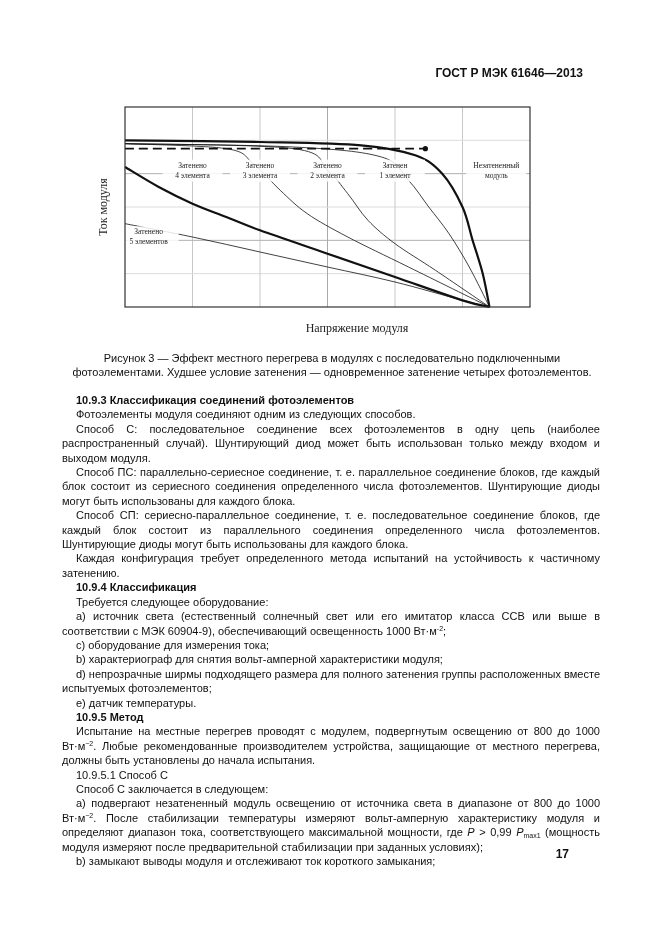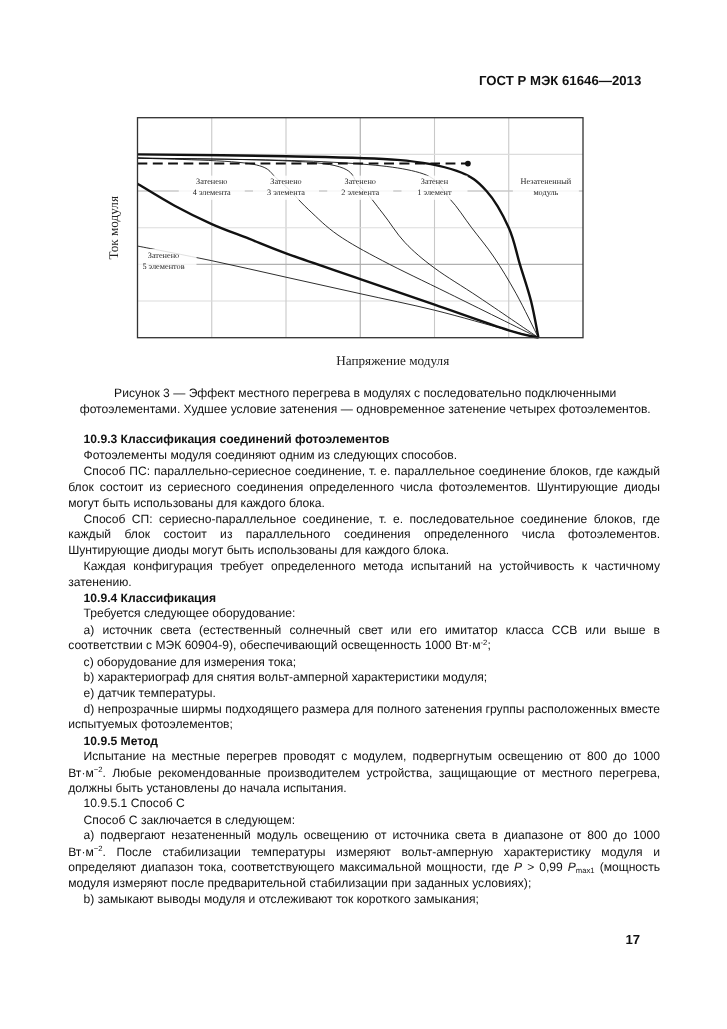--- a/index.html
+++ b/index.html
@@ -5,21 +5,21 @@
   html, body { margin:0; padding:0; background:#ffffff; }
   body { width:661px; height:935px; position:relative; overflow:hidden;
          font-family:"Liberation Sans", sans-serif; color:#111; }
   .header { position:absolute; right:78px; top:66px; font-weight:bold; font-size:12px;text-align:right; }
   .chart { position:absolute; left:0; top:0; width:661px; height:340px; }
   .chart text { font-family:"Liberation Serif", serif; fill:#222; }
   .caption { position:absolute; left:62px; width:540px; top:351px; font-size:11px; line-height:14px; text-align:center; }
   .body-text { position:absolute; left:62px; width:538px; top:393px; font-size:11px; line-height:14.4px; }
   .body-text p { margin:0; text-align:justify; text-indent:14px; }
   .body-text p.h { font-weight:bold; }
-  .page-num { position:absolute; right:79px; top:847px; font-weight:bold; font-size:12px; }
+  .page-num { position:absolute; right:92px; top:847px; font-weight:bold; font-size:12px; }
   sup { font-size:7px; vertical-align:4px; line-height:0; }
   sub { font-size:7px; vertical-align:-2px; line-height:0; }
   i { font-style:italic; }
 </style>
 </head>
 <body>
 
 <div class="header">ГОСТ Р МЭК 61646—2013</div>
 
 <svg class="chart" viewBox="0 0 661 340">
@@ -62,30 +62,31 @@
   <rect x="125" y="107" width="405" height="200" fill="none" stroke="#333" stroke-width="1.2"></rect>
   <text transform="translate(107,207) rotate(-90)" text-anchor="middle" font-size="12">Ток модуля</text>
   <text x="357" y="332" text-anchor="middle" font-size="12">Напряжение модуля</text>
 </svg>
 
 <div class="caption">Рисунок 3 — Эффект местного перегрева в модулях с последовательно подключенными фотоэлементами. Худшее условие затенения — одновременное затенение четырех фотоэлементов.</div>
 
 <div class="body-text" id="body">
     <p class="h">10.9.3 Классификация соединений фотоэлементов</p>
     <p>Фотоэлементы модуля соединяют одним из следующих способов.</p>
+    <p>Способ С: последовательное соединение всех фотоэлементов в одну цепь (наиболее распространенный случай). Шунтирующий диод может быть использован только между входом и выходом модуля.</p>
     <p>Способ ПС: параллельно-сериесное соединение, т. е. параллельное соединение блоков, где каждый блок состоит из сериесного соединения определенного числа фотоэлементов. Шунтирующие диоды могут быть использованы для каждого блока.</p>
     <p>Способ СП: сериесно-параллельное соединение, т. е. последовательное соединение блоков, где каждый блок состоит из параллельного соединения определенного числа фотоэлементов. Шунтирующие диоды могут быть использованы для каждого блока.</p>
     <p>Каждая конфигурация требует определенного метода испытаний на устойчивость к частичному затенению.</p>
     <p class="h">10.9.4 Классификация</p>
     <p>Требуется следующее оборудование:</p>
     <p>a) источник света (естественный солнечный свет или его имитатор класса ССВ или выше в соответствии с МЭК 60904-9), обеспечивающий освещенность 1000 Вт·м<sup>-2</sup>;</p>
     <p>c) оборудование для измерения тока;</p>
     <p>b) характериограф для снятия вольт-амперной характеристики модуля;</p>
+    <p>d) непрозрачные ширмы подходящего размера для полного затенения группы расположенных вместе испытуемых фотоэлементов;</p>
     <p>e) датчик температуры.</p>
-    <p>d) непрозрачные ширмы подходящего размера для полного затенения группы расположенных вместе испытуемых фотоэлементов;</p>
     <p class="h">10.9.5 Метод</p>
     <p>Испытание на местные перегрев проводят с модулем, подвергнутым освещению от 800 до 1000 Вт·м<sup>−2</sup>. Любые рекомендованные производителем устройства, защищающие от местного перегрева, должны быть установлены до начала испытания.</p>
     <p>10.9.5.1 Способ С</p>
     <p>Способ С заключается в следующем:</p>
     <p>a) подвергают незатененный модуль освещению от источника света в диапазоне от 800 до 1000 Вт·м<sup>−2</sup>. После стабилизации температуры измеряют вольт-амперную характеристику модуля и определяют диапазон тока, соответствующего максимальной мощности, где <i>P</i> &gt; 0,99 <i>P</i><sub>max1</sub> (мощность модуля измеряют после предварительной стабилизации при заданных условиях);</p>
     <p>b) замыкают выводы модуля и отслеживают ток короткого замыкания;</p>
   </div>
 
 <div class="page-num">17</div>
 

